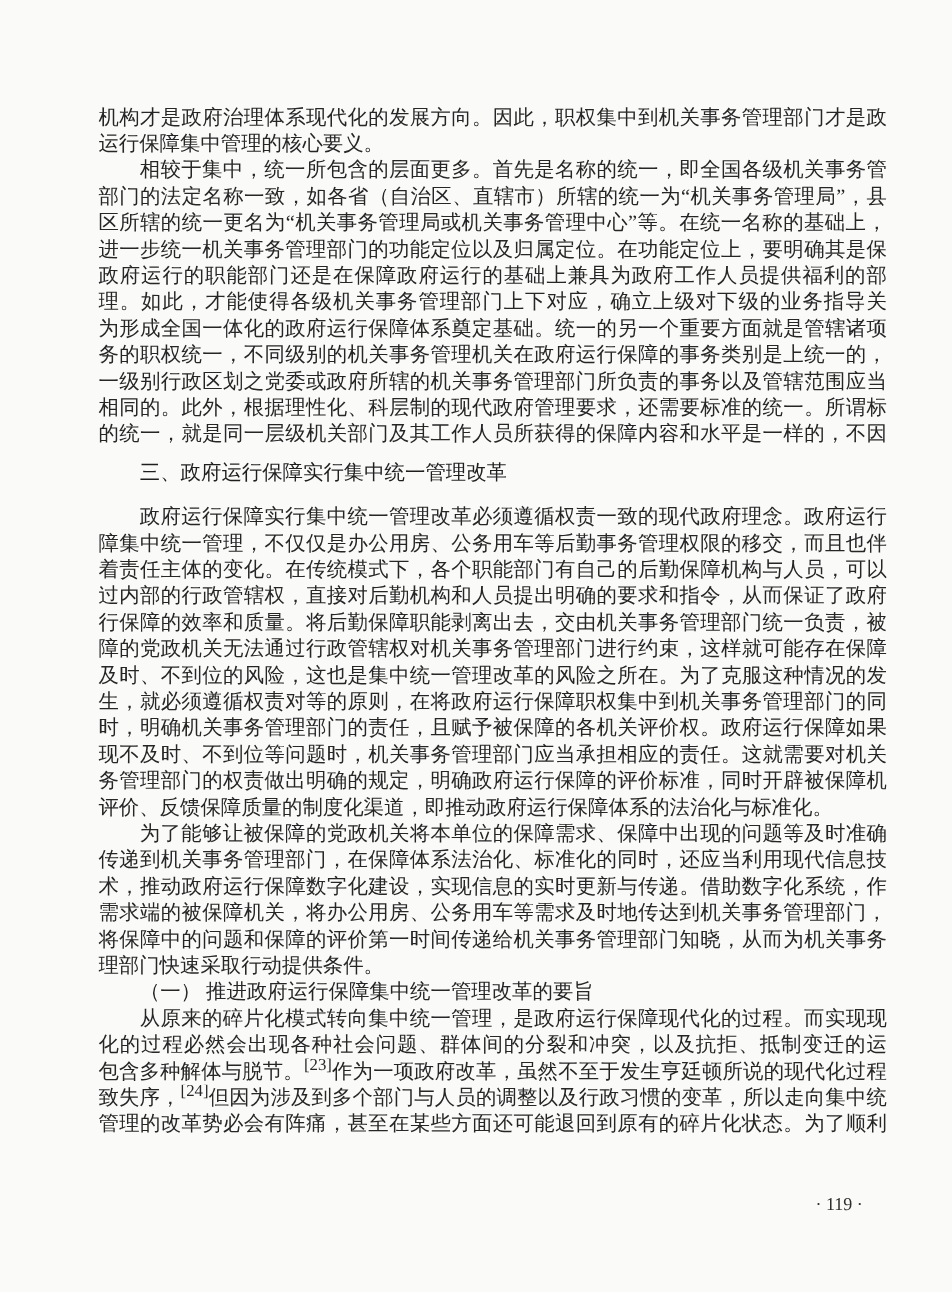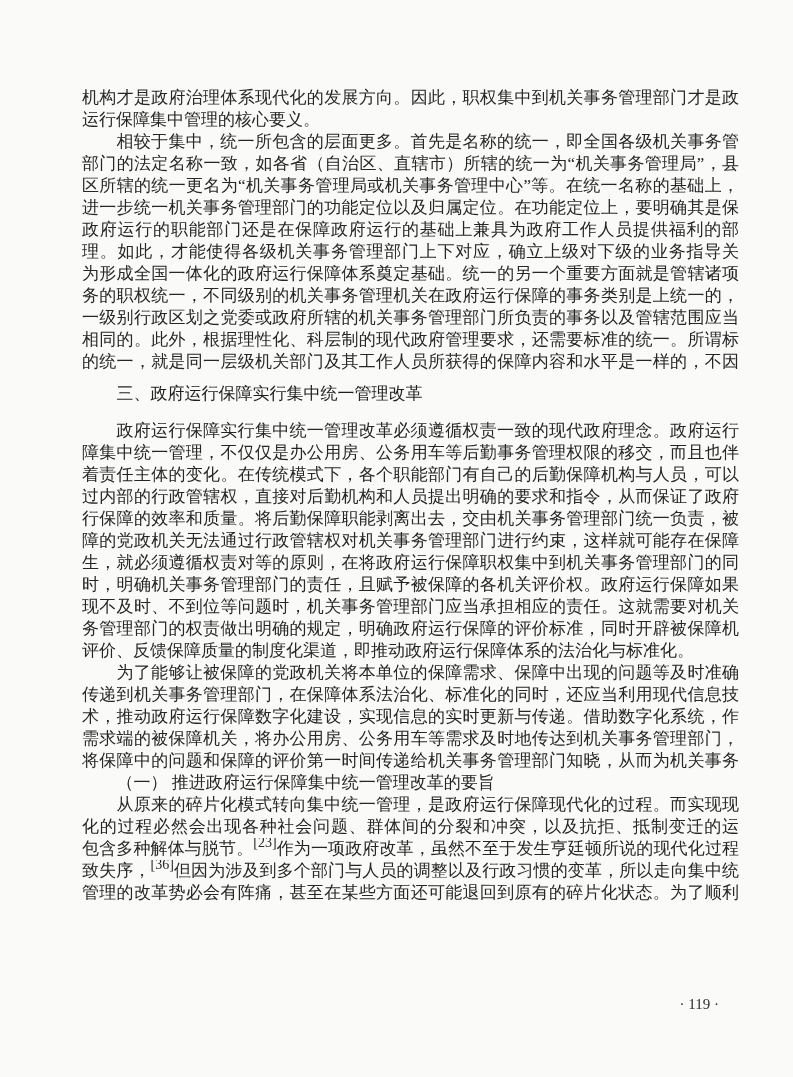--- a/index.html
+++ b/index.html
@@ -100,38 +100,40 @@
         <div class="line">的统一，就是同一层级机关部门及其工作人员所获得的保障内容和水平是一样的，不因部</div>
       </div>
       <div class="heading">三、政府运行保障实行集中统一管理改革</div>
       <div class="paragraph">
         <div class="line indent">政府运行保障实行集中统一管理改革必须遵循权责一致的现代政府理念。政府运行保</div>
         <div class="line">障集中统一管理，不仅仅是办公用房、公务用车等后勤事务管理权限的移交，而且也伴随</div>
         <div class="line">着责任主体的变化。在传统模式下，各个职能部门有自己的后勤保障机构与人员，可以通</div>
         <div class="line">过内部的行政管辖权，直接对后勤机构和人员提出明确的要求和指令，从而保证了政府运</div>
         <div class="line">行保障的效率和质量。将后勤保障职能剥离出去，交由机关事务管理部门统一负责，被保</div>
         <div class="line">障的党政机关无法通过行政管辖权对机关事务管理部门进行约束，这样就可能存在保障不</div>
+        <div class="line">及时、不到位的风险，这也是集中统一管理改革的风险之所在。为了克服这种情况的发</div>
         <div class="line">生，就必须遵循权责对等的原则，在将政府运行保障职权集中到机关事务管理部门的同</div>
         <div class="line">时，明确机关事务管理部门的责任，且赋予被保障的各机关评价权。政府运行保障如果出</div>
         <div class="line">现不及时、不到位等问题时，机关事务管理部门应当承担相应的责任。这就需要对机关事</div>
         <div class="line">务管理部门的权责做出明确的规定，明确政府运行保障的评价标准，同时开辟被保障机关</div>
         <div class="line short">评价、反馈保障质量的制度化渠道，即推动政府运行保障体系的法治化与标准化。</div>
       </div>
       <div class="paragraph">
         <div class="line indent">为了能够让被保障的党政机关将本单位的保障需求、保障中出现的问题等及时准确地</div>
         <div class="line">传递到机关事务管理部门，在保障体系法治化、标准化的同时，还应当利用现代信息技</div>
         <div class="line">术，推动政府运行保障数字化建设，实现信息的实时更新与传递。借助数字化系统，作为</div>
         <div class="line">需求端的被保障机关，将办公用房、公务用车等需求及时地传达到机关事务管理部门，并</div>
         <div class="line">将保障中的问题和保障的评价第一时间传递给机关事务管理部门知晓，从而为机关事务管</div>
+        <div class="line short">理部门快速采取行动提供条件。</div>
       </div>
       <div class="subheading">（一） 推进政府运行保障集中统一管理改革的要旨</div>
       <div class="paragraph">
         <div class="line indent">从原来的碎片化模式转向集中统一管理，是政府运行保障现代化的过程。而实现现代</div>
         <div class="line">化的过程必然会出现各种社会问题、群体间的分裂和冲突，以及抗拒、抵制变迁的运动，</div>
         <div class="line">包含多种解体与脱节。<sup>[23]</sup>作为一项政府改革，虽然不至于发生亨廷顿所说的现代化过程导</div>
-        <div class="line">致失序，<sup>[36]</sup>但因为涉及到多个部门与人员的调整以及行政习惯的变革，所以走向集中统一</div>
+        <div class="line">致失序，<sup>[24]</sup>但因为涉及到多个部门与人员的调整以及行政习惯的变革，所以走向集中统一</div>
         <div class="line">管理的改革势必会有阵痛，甚至在某些方面还可能退回到原有的碎片化状态。为了顺利实</div>
       </div>
     </main>
   <div class="footer">
     <span>· 119 ·</span>
   </div>
 </div>
 
 </body></html>

